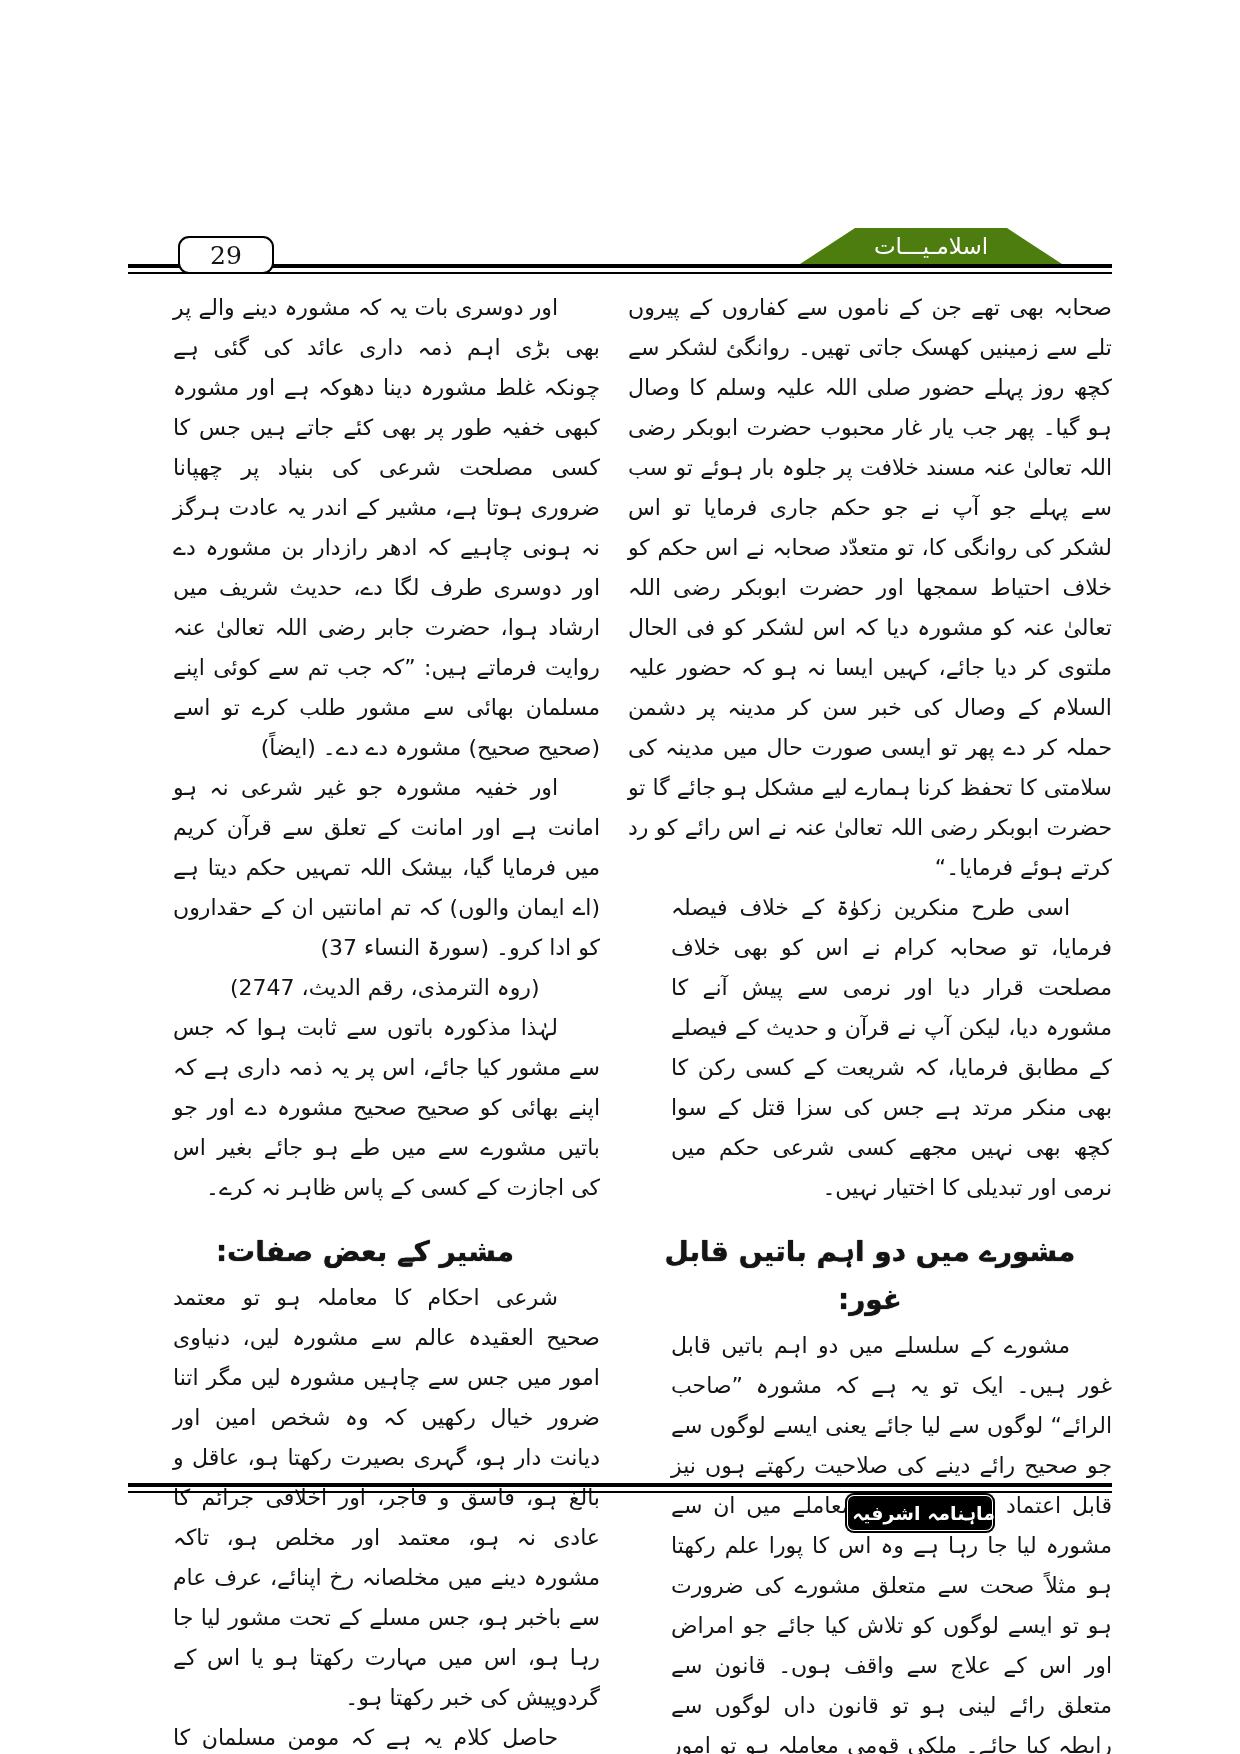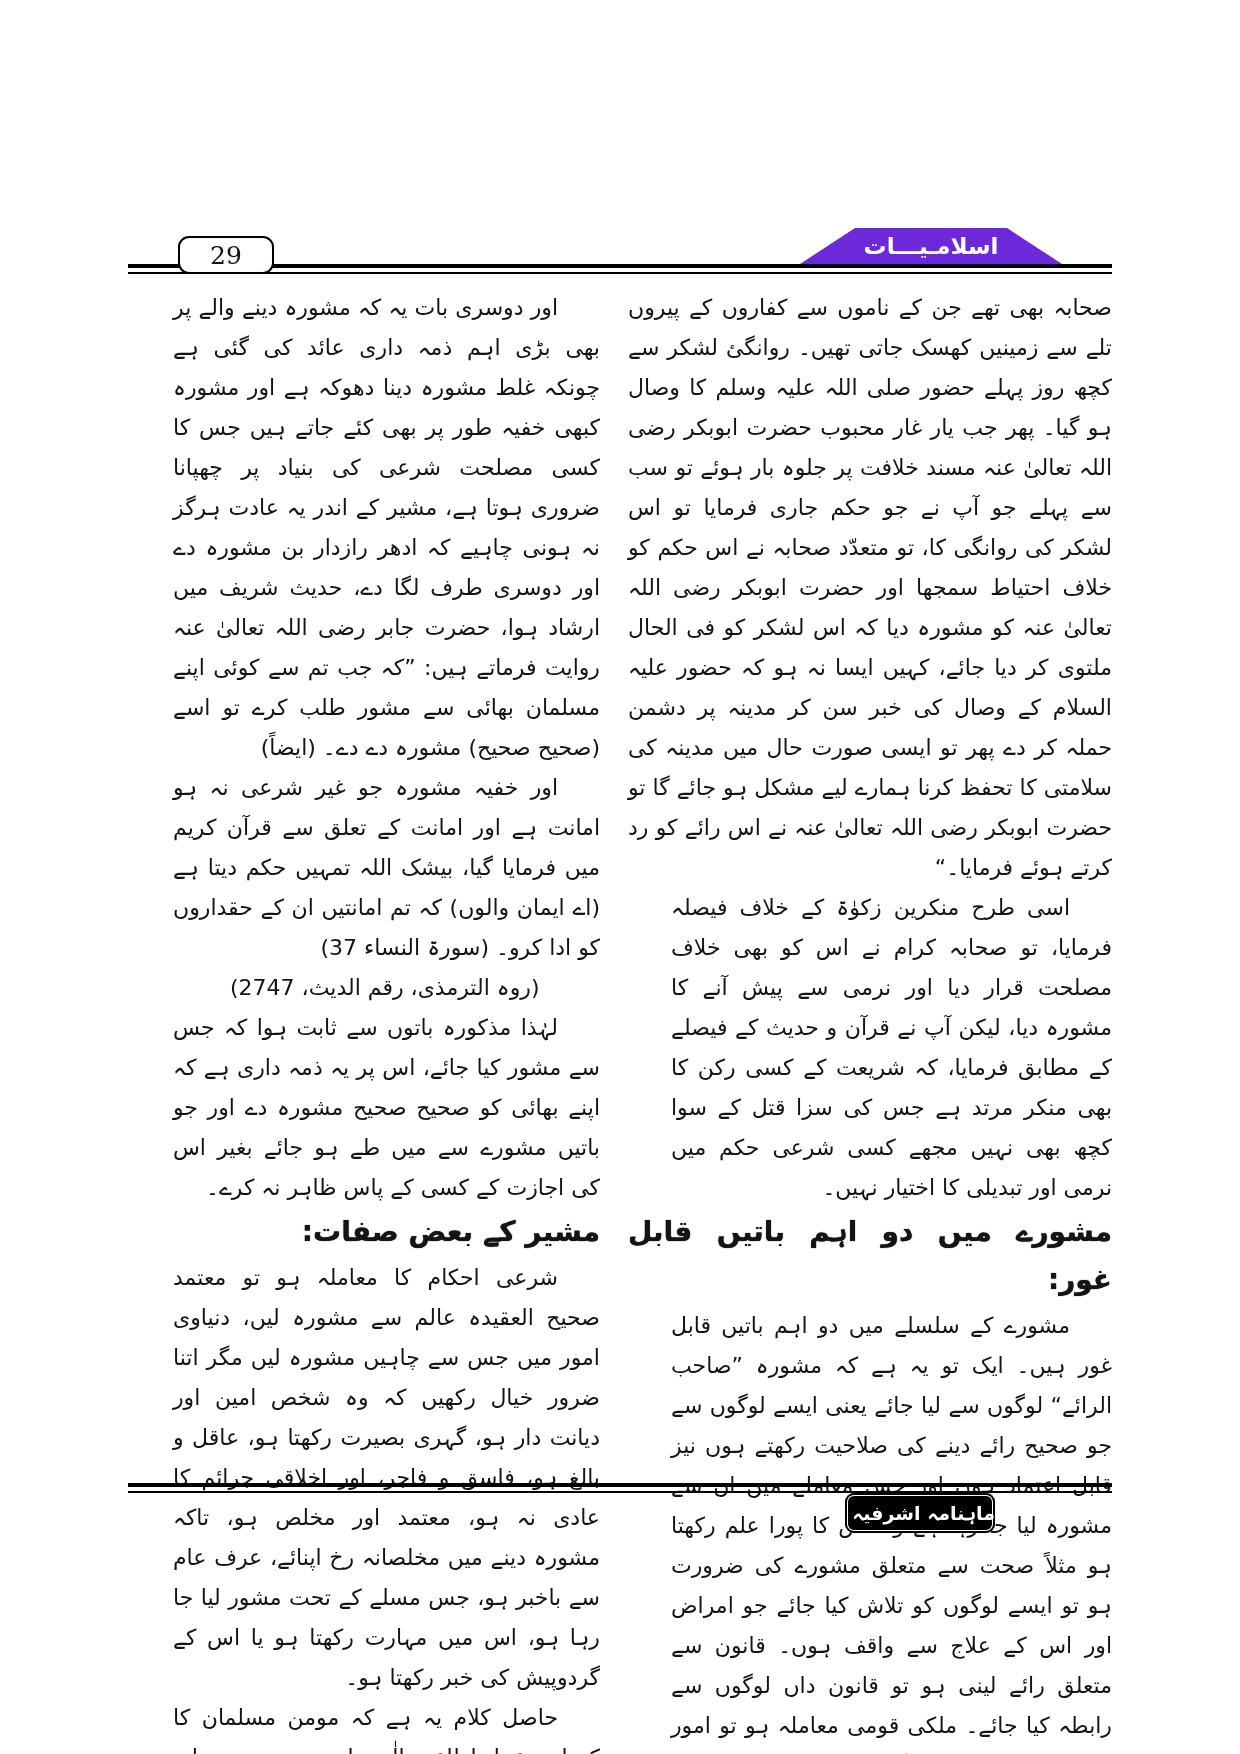--- a/index.html
+++ b/index.html
@@ -15,41 +15,42 @@
   
   .page-number-box{
     position:absolute;left:178px;top:236px;width:92px;height:34px;
     border:2px solid #000;border-radius:11px;
     display:flex;align-items:center;justify-content:center;
     font-family:"DejaVu Serif",serif;font-size:25px;direction:ltr;
     background:#fff;z-index:3;
   }
   .header-banner{
     position:absolute;left:800px;top:228px;width:262px;height:36px;
-    background:#6d28d9;color:#fff;z-index:3;
+    background:#4d7c0f;color:#fff;z-index:3;
     clip-path:polygon(21% 0,79% 0,100% 100%,0 100%);
     display:flex;align-items:center;justify-content:center;
-    font-size:23px;font-weight:bold;letter-spacing:1px;
+    font-size:23px;font-weight:normal;letter-spacing:1px;
   }
   .rule-header{
     position:absolute;left:128px;top:264px;width:984px;height:4px;
     border-top:4px solid #000;border-bottom:2px solid #000;
   }
   
   .col{
     position:absolute;top:288px;
     font-size:22px;line-height:40px;
     text-align:justify;direction:rtl;
   }
   .col-left{left:130px;width:470px;}
   .col-right{left:628px;width:484px;}
   .para{margin:0;}
   .para.indent{text-indent:42px;margin-left:43px;}
   .heading{
-    margin:0 0 2px 0;
+    margin:20px 0 2px 0;
+    text-align:center;
     font-size:28px;font-weight:bold;line-height:48px;
     text-indent:0;
     text-shadow:0 0 1px #000;
   }
   .cite{
     margin:0;text-align:left;padding-left:100px;text-indent:0;
   }
   
   .rule-footer{
     position:absolute;left:128px;top:1483px;width:984px;height:4px;

